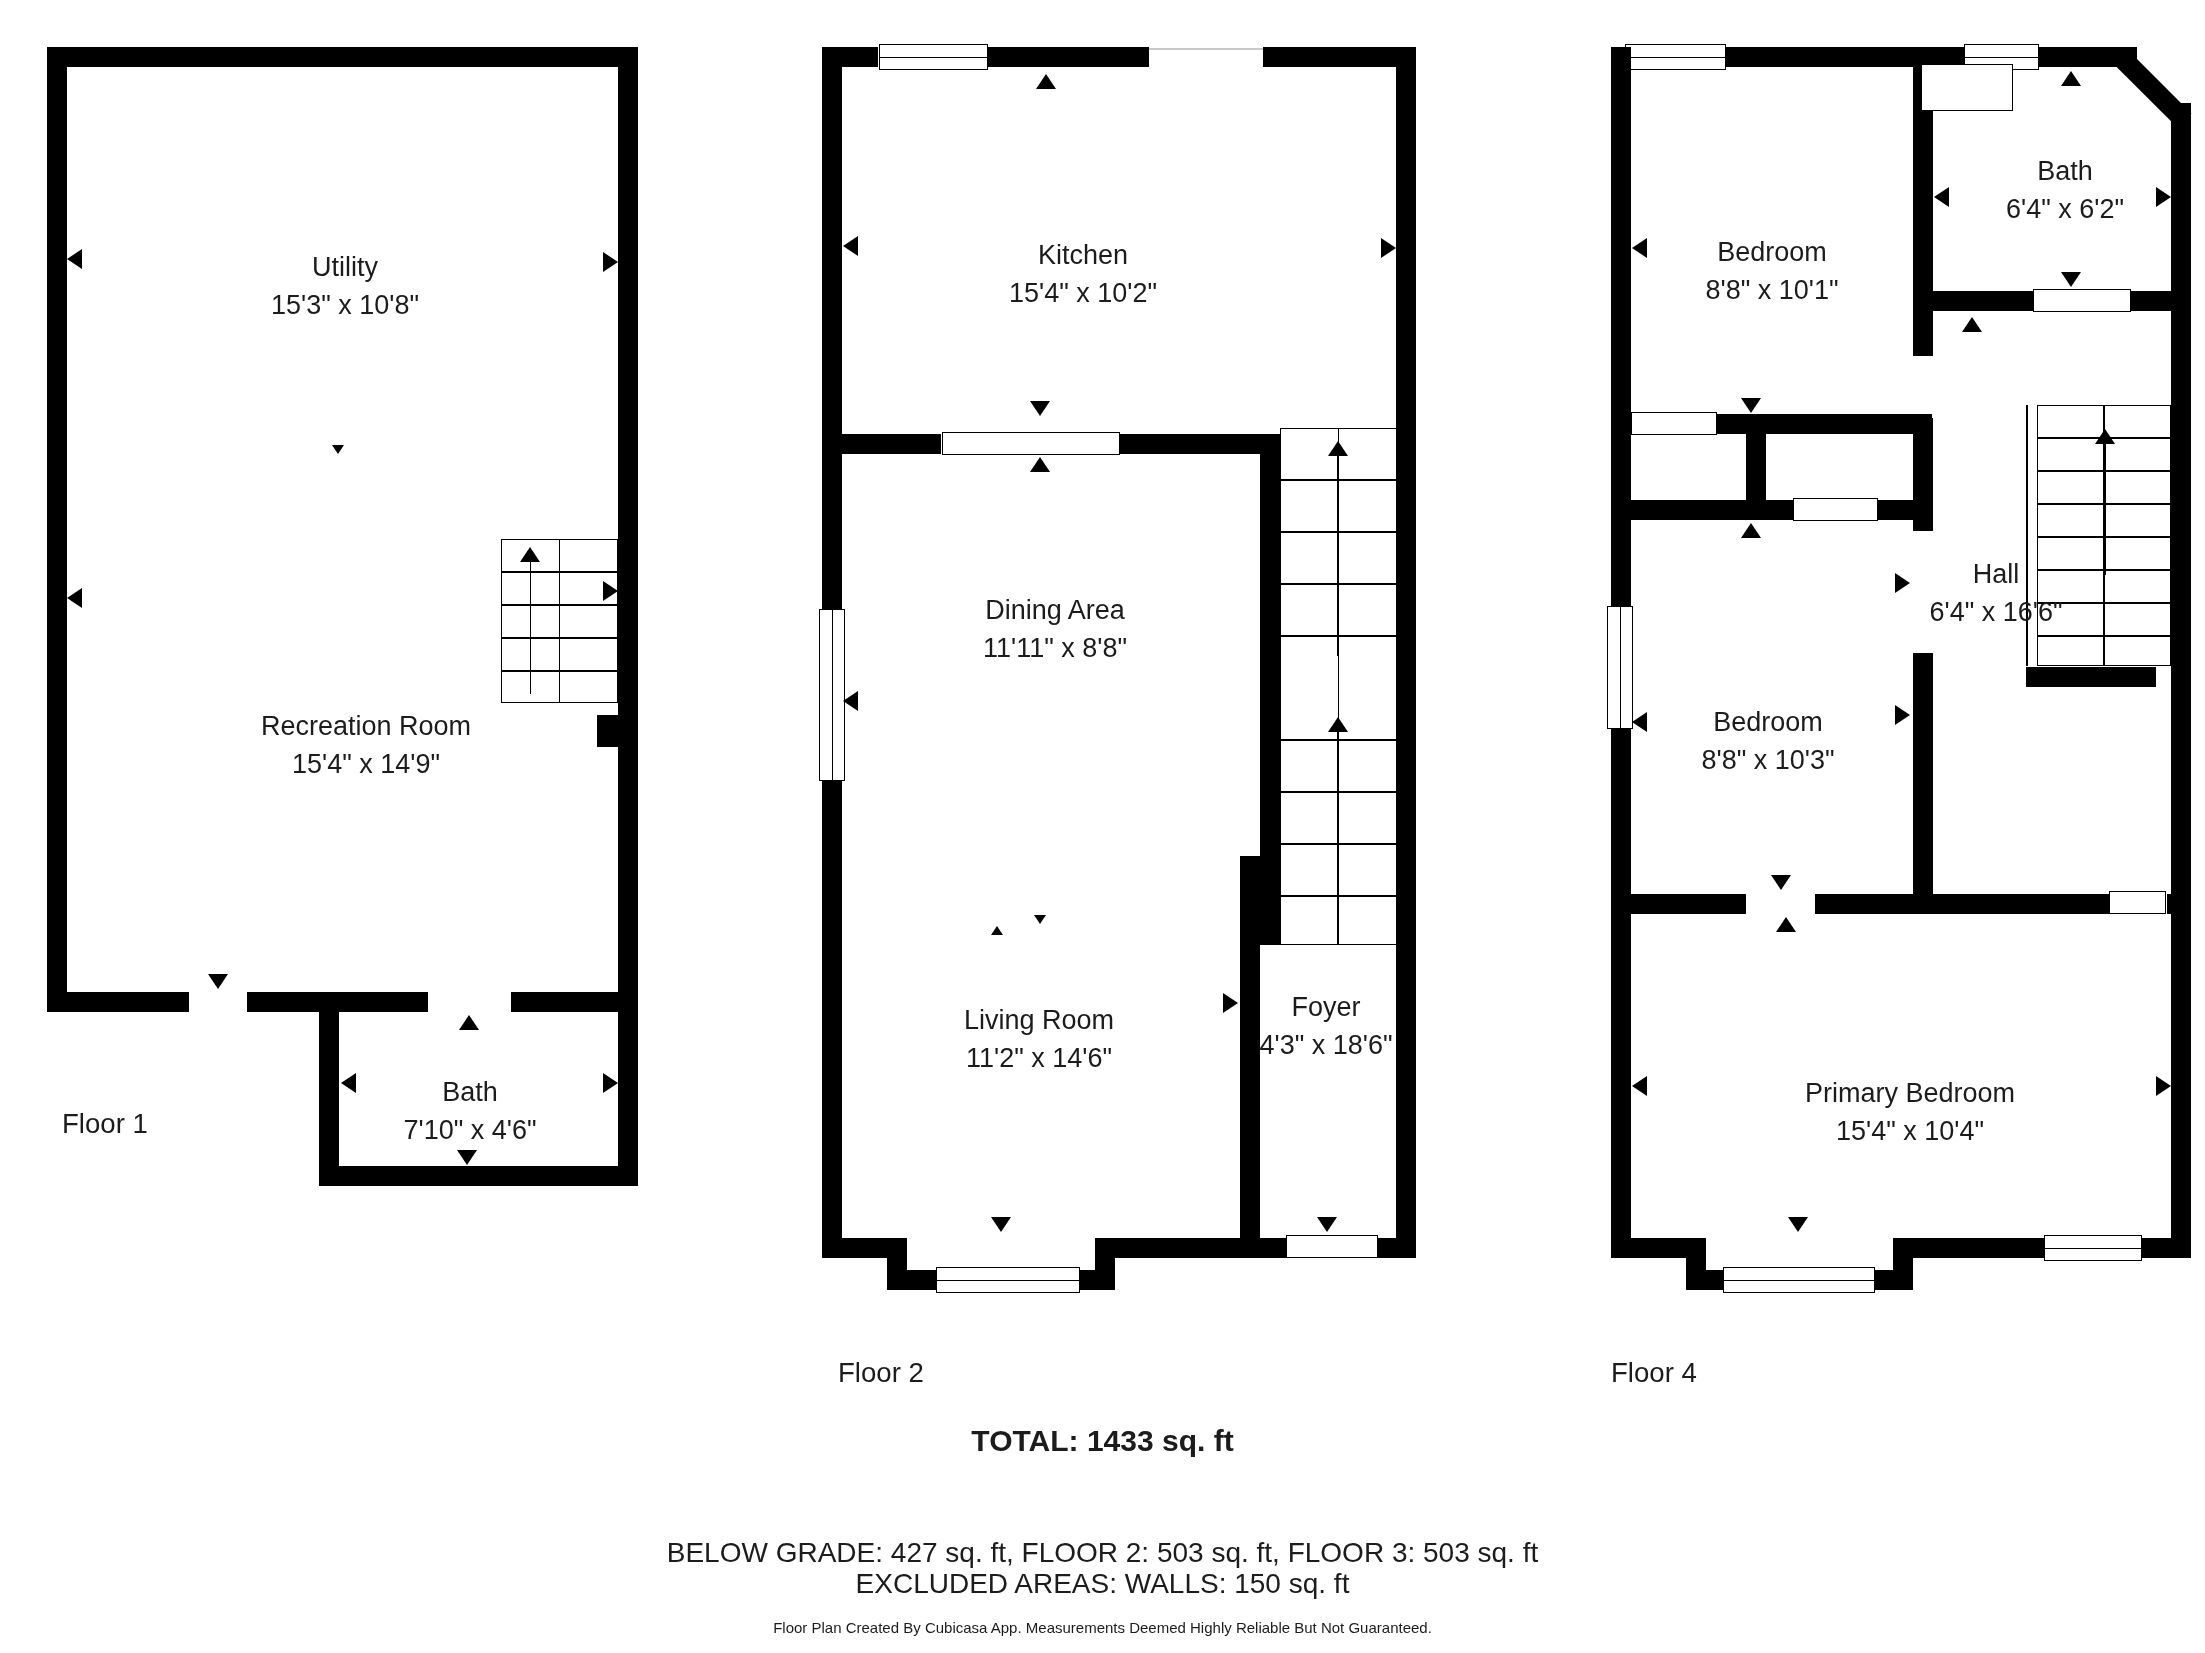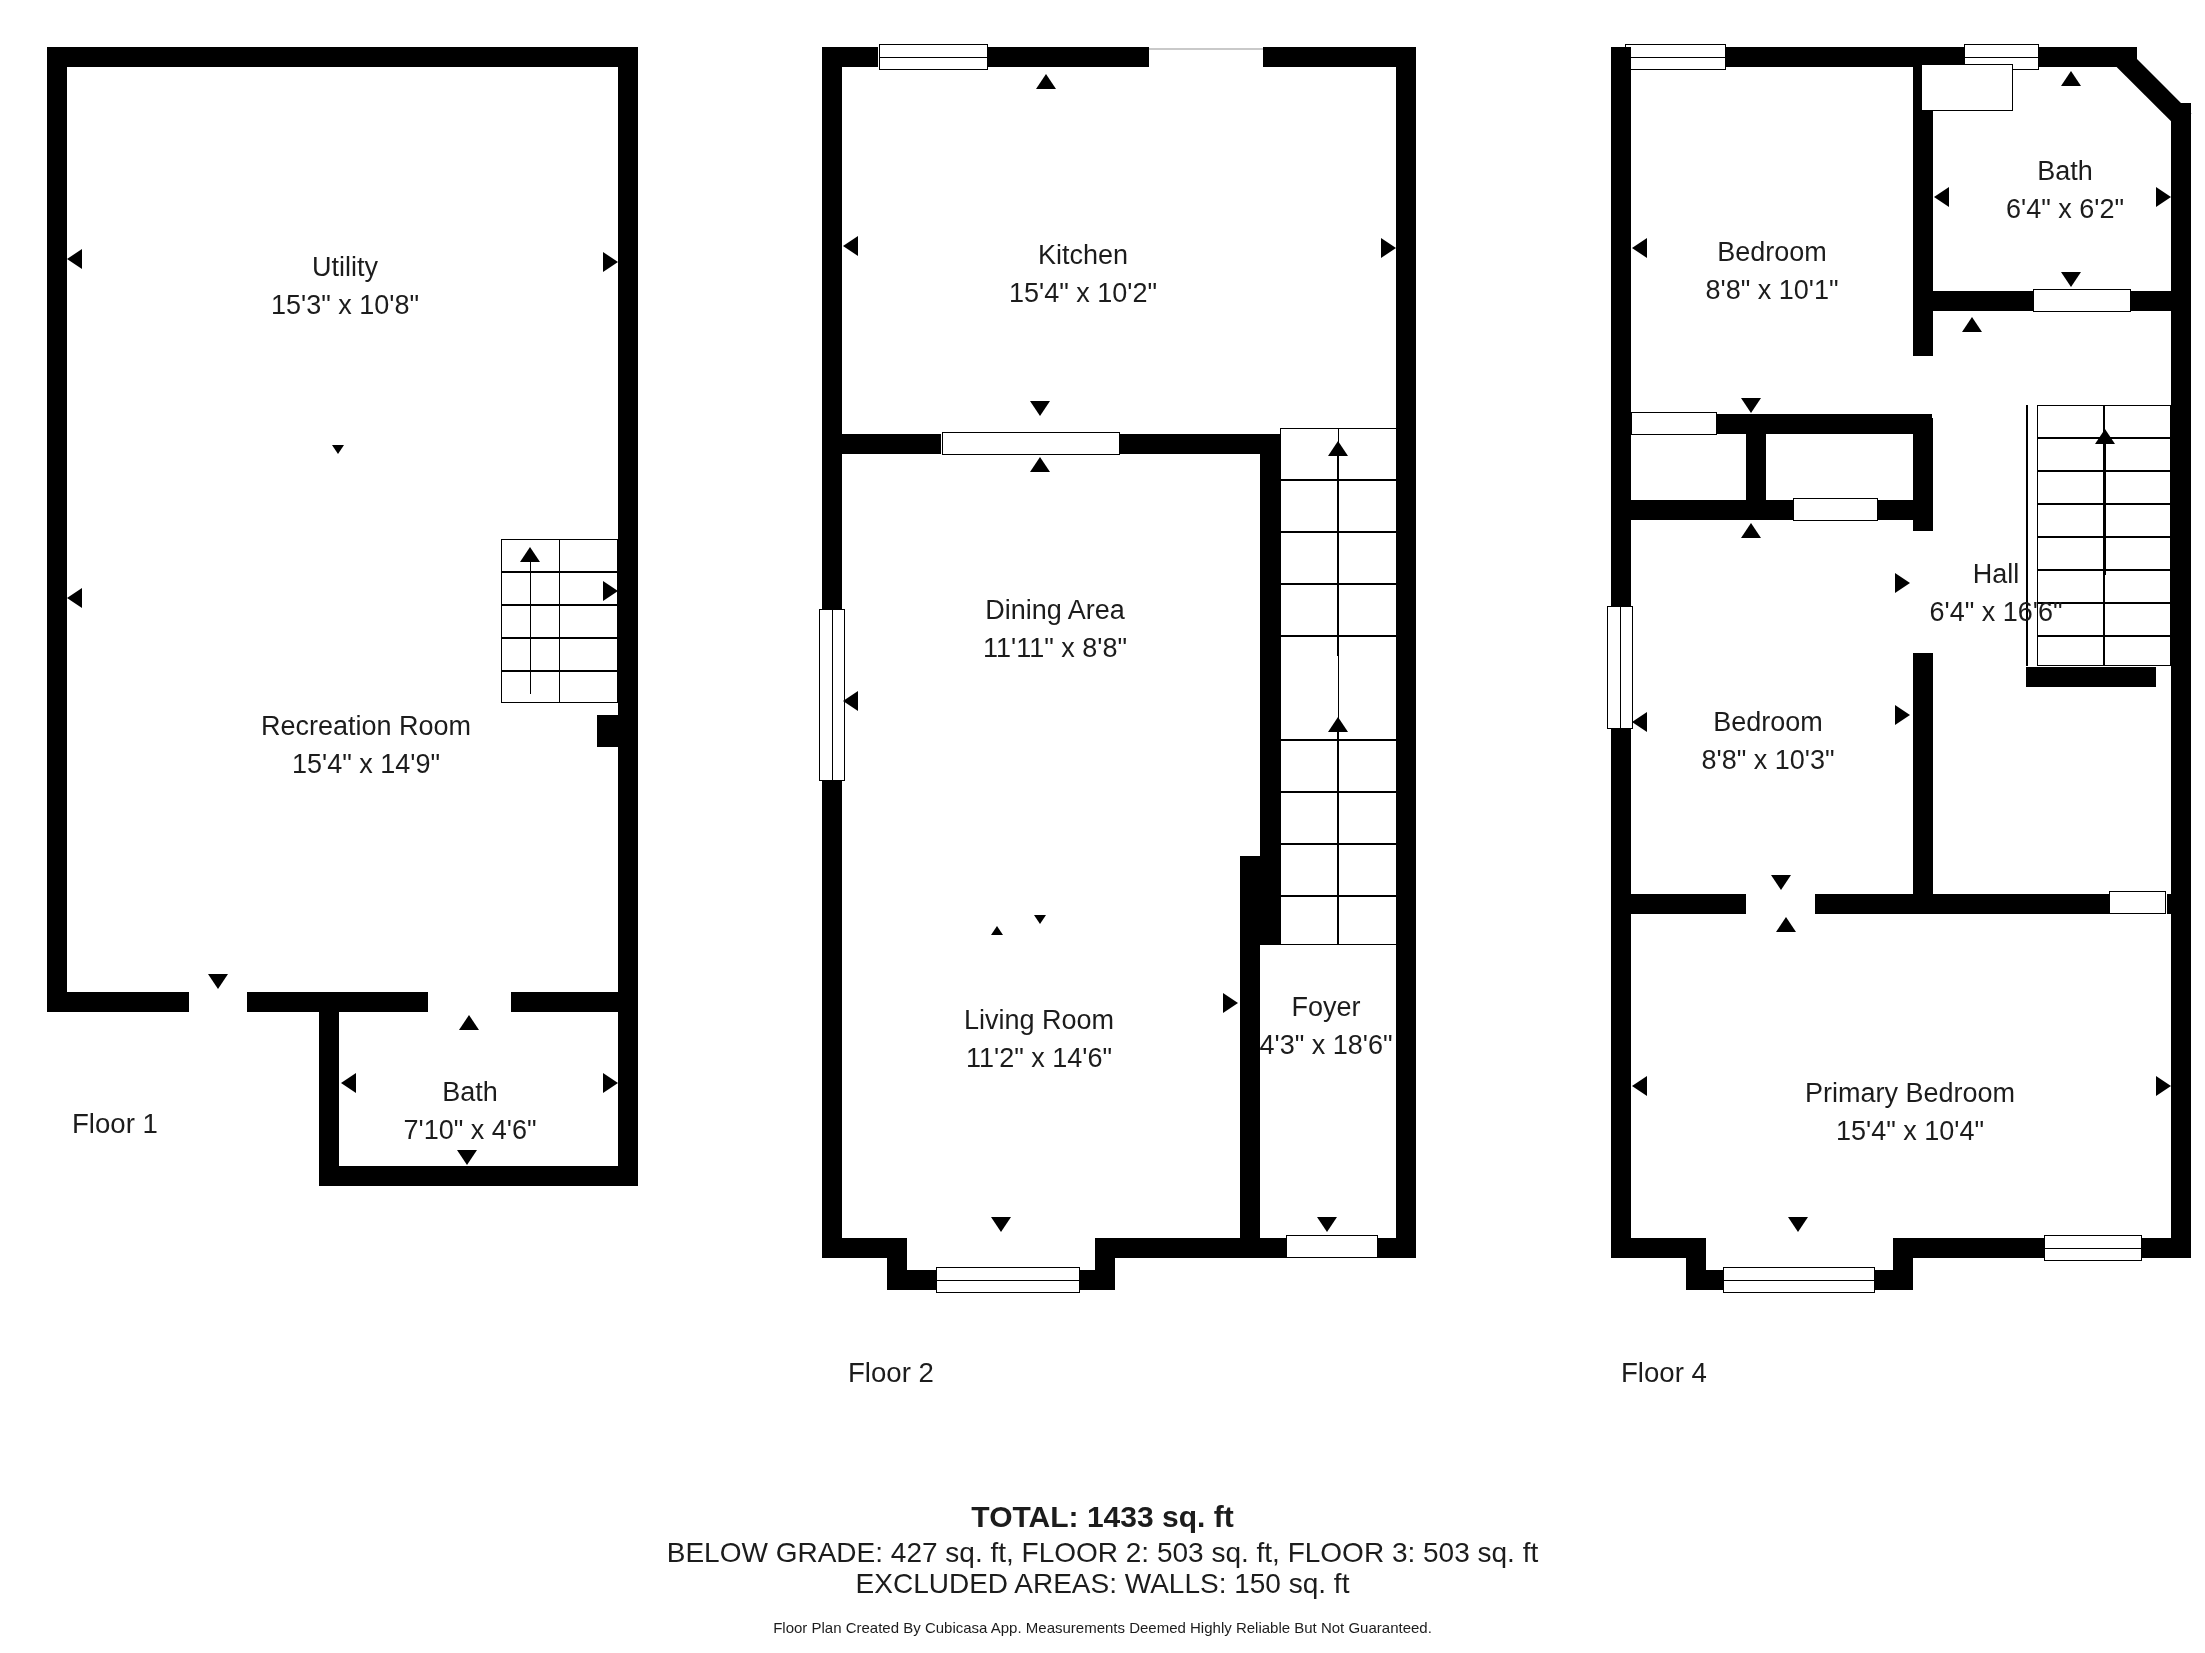--- a/index.html
+++ b/index.html
@@ -25,21 +25,21 @@
   
   .stairs{position:absolute;box-sizing:border-box;border:1.7px solid var(--wall,#000);background:#fff;}
   .treads{position:absolute;left:0;right:0;top:0;bottom:0;
           background:repeating-linear-gradient(to bottom,transparent 0 calc(var(--row) - 1.7px),var(--wall,#000) calc(var(--row) - 1.7px) var(--row));}
   .patch{position:absolute;background:#fff;}
   .centerline{position:absolute;top:0;bottom:0;left:50%;width:1.7px;margin-left:-0.9px;background:var(--wall,#000);}
   .sline{position:absolute;width:1.7px;background:var(--wall,#000);}
   
   .room-label{position:absolute;transform:translate(-50%,-50%);text-align:center;white-space:nowrap;
               font-size:27px;line-height:38px;color:var(--text,#1c1c1c);}
-  .floor-label{position:absolute;font-size:27.6px;color:var(--text,#1c1c1c);margin-left:10px;}
+  .floor-label{position:absolute;font-size:27.6px;color:var(--text,#1c1c1c);}
   .sumline{position:absolute;left:0;width:100%;text-align:center;color:var(--text,#1c1c1c);}
   .sum-total{font-size:30px;font-weight:700;}
   .sum-mid{font-size:28px;}
   .disclaimer{font-size:15px;font-weight:400;}
 </style>
 </head>
 <body>
 
 <div class="canvas">
 
@@ -249,18 +249,18 @@
       <div>Bedroom</div>
       <div>8'8" x 10'3"</div>
     </div>
     <div class="room-label" style="left:1910px;top:1112px">
       <div>Primary Bedroom</div>
       <div>15'4" x 10'4"</div>
     </div>
     <div class="floor-label" style="left:1611px;top:1357px">Floor 4</div>
   </div>
 
-  <div class="sumline sum-total" style="top:1500px">TOTAL: 1433 sq. ft</div>
+  <div class="sumline sum-total" style="top:1424px">TOTAL: 1433 sq. ft</div>
   <div class="sumline sum-mid" style="top:1537px">BELOW GRADE: 427 sq. ft, FLOOR 2: 503 sq. ft, FLOOR 3: 503 sq. ft</div>
   <div class="sumline sum-mid" style="top:1568px">EXCLUDED AREAS: WALLS: 150 sq. ft</div>
   <div class="sumline disclaimer" style="top:1619px">Floor Plan Created By Cubicasa App. Measurements Deemed Highly Reliable But Not Guaranteed.</div>
 </div>
 
 
 </body></html>

